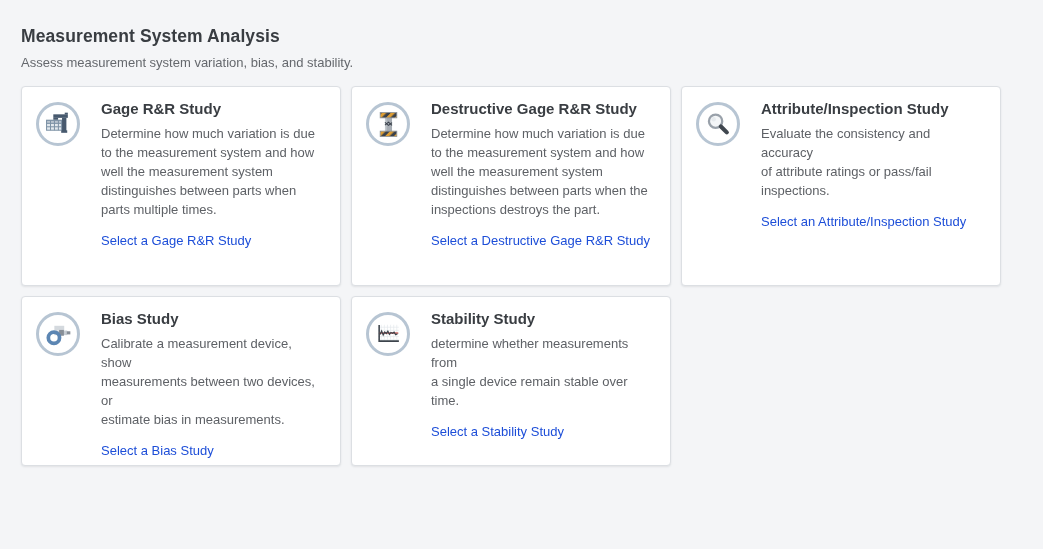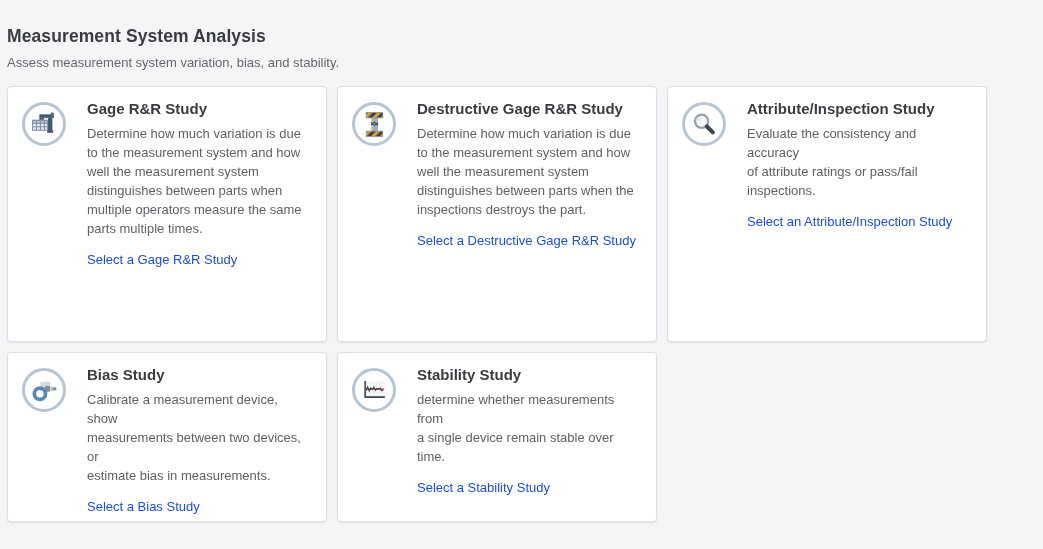--- a/index.html
+++ b/index.html
@@ -2,41 +2,41 @@
 <html><head>
 <meta charset="utf-8">
 <style>
   * { box-sizing: border-box; margin: 0; padding: 0; }
   html, body {
     width: 1043px; height: 549px;
     background: #f4f5f7;
     font-family: "Liberation Sans", sans-serif;
     overflow: hidden;
   }
-  .page { position: absolute; left: 7px; top: 26px; }
+  .page { position: absolute; left: 21px; top: 26px; }
   .page-title {
     font-size: 17.5px; font-weight: 700; color: #393d42;
     letter-spacing: .1px;
   }
   .page-subtitle {
     margin-top: 8px; font-size: 13px; color: #65686d;
   }
   .cards-grid {
     margin-top: 16px;
     display: grid;
     grid-template-columns: repeat(3, 320px);
     column-gap: 10px; row-gap: 10px;
   }
   .card {
     background: #ffffff;
     border: 1px solid #dcdfe3;
     border-radius: 4px;
     box-shadow: 0 1px 2px rgba(80,90,100,.12);
     position: relative;
-    height: 256px;
+    height: 200px;
     padding: 13px 16px 13px 79px;
   }
   .card.row2 { height: 170px; }
   .icon-circle {
     position: absolute; left: 14px; top: 15px;
     width: 44px; height: 44px;
     border: 3px solid #b7c5d3; border-radius: 50%;
     background: #fff;
     display: flex; align-items: center; justify-content: center;
   }
@@ -76,21 +76,20 @@
           <rect x="15.6" y="18.6" width="5.8" height="2.4" fill="#47596e"></rect>
           <rect x="19" y="1.6" width="3" height="1.8" fill="#47596e"></rect>
         </svg>
       </span>
       <div class="card-title">Gage R&amp;R Study</div>
       <div class="card-desc">
         <div>Determine how much variation is due</div>
         <div>to the measurement system and how</div>
         <div>well the measurement system</div>
         <div>distinguishes between parts when</div>
-        <div>multiple operators measure the same</div>
         <div>parts multiple times.</div>
       </div>
       <a class="card-link">Select a Gage R&amp;R Study</a>
     </div>
 
     <div class="card">
       <span class="icon-circle">
         <svg width="27" height="27" viewBox="0 0 26 26">
           <defs>
             <pattern id="hz" width="6" height="6" patternUnits="userSpaceOnUse" patternTransform="rotate(45)">

